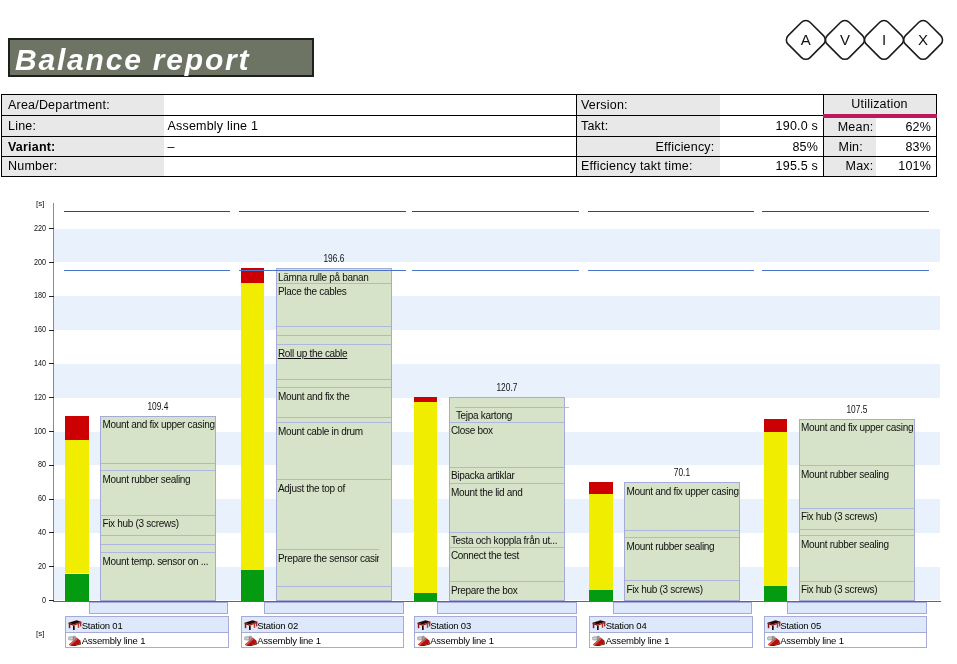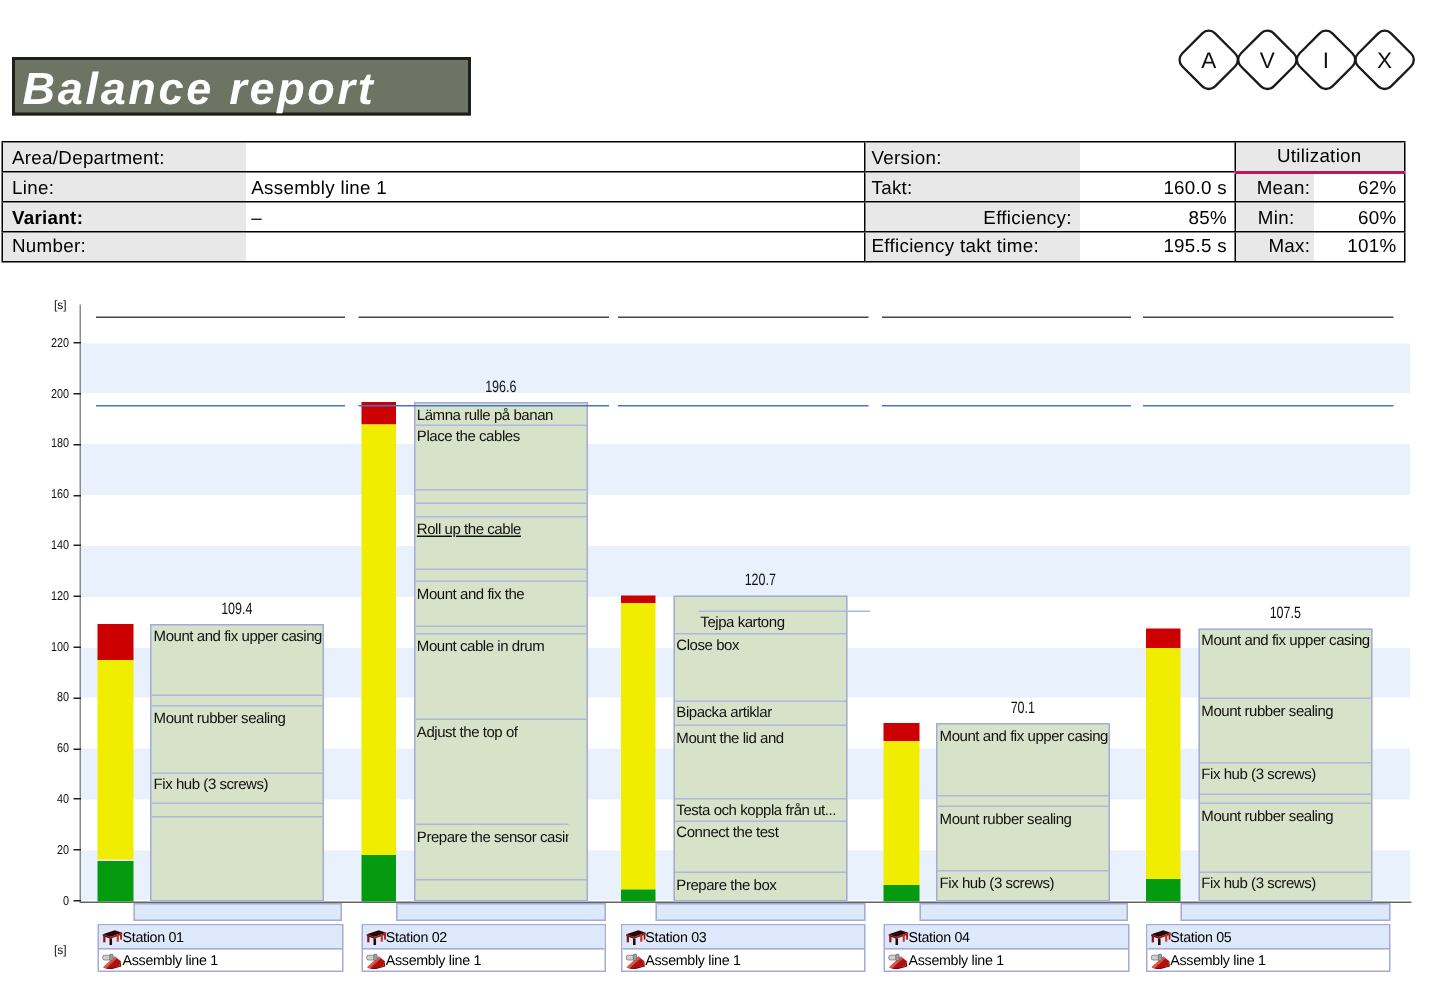--- a/index.html
+++ b/index.html
@@ -34,37 +34,37 @@
       <col style="width:104px">
       <col style="width:52px">
       <col style="width:61px">
     </colgroup>
 <tbody>
       <tr>
         <td style="border-top:1px solid #000;border-bottom:1px solid #000;height:18.7px;overflow:hidden;white-space:nowrap;background:#e8e8e8;text-align:left;padding:0 5px 0 6px;">Area/Department:</td>
         <td style="border-top:1px solid #000;border-bottom:1px solid #000;height:18.7px;overflow:hidden;white-space:nowrap;text-align:left;padding:0 5px 0 6px;"></td>
         <td style="border-top:1px solid #000;border-bottom:1px solid #000;height:18.7px;overflow:hidden;white-space:nowrap;background:#e8e8e8;text-align:left;border-left:1px solid #000;padding:0 5px 0 4px;">Version:</td>
         <td style="border-top:1px solid #000;border-bottom:1px solid #000;height:18.7px;overflow:hidden;white-space:nowrap;text-align:left;padding:0 5px 0 6px;"></td>
-        <td colspan="2" style="border-top:1px solid #000;border-bottom:2px solid #be185d;height:18.7px;overflow:hidden;white-space:nowrap;background:#e8e8e8;text-align:center;border-left:1px solid #000;padding:0 5px 0 4px;">Utilization</td>
+        <td colspan="2" style="border-top:1px solid #000;border-bottom:4px solid #be185d;height:18.7px;overflow:hidden;white-space:nowrap;background:#e8e8e8;text-align:center;border-left:1px solid #000;padding:0 5px 0 4px;">Utilization</td>
       </tr>
 <tr>
         <td style="border-top:1px solid #000;border-bottom:1px solid #000;height:18.7px;overflow:hidden;white-space:nowrap;background:#e8e8e8;text-align:left;padding:0 5px 0 6px;">Line:</td>
         <td style="border-top:1px solid #000;border-bottom:1px solid #000;height:18.7px;overflow:hidden;white-space:nowrap;text-align:left;padding:0 5px 0 4px;">Assembly line 1</td>
         <td style="border-top:1px solid #000;border-bottom:1px solid #000;height:18.7px;overflow:hidden;white-space:nowrap;background:#e8e8e8;text-align:left;border-left:1px solid #000;padding:0 5px 0 4px;">Takt:</td>
-        <td style="border-top:1px solid #000;border-bottom:1px solid #000;height:18.7px;overflow:hidden;white-space:nowrap;text-align:right;padding:0 5px 0 6px;">160.0 s</td>
+        <td style="border-top:1px solid #000;border-bottom:1px solid #000;height:18.7px;overflow:hidden;white-space:nowrap;text-align:right;padding:0 5px 0 6px;">190.0 s</td>
         <td style="border-top:1px solid #000;border-bottom:1px solid #000;height:18.7px;overflow:hidden;white-space:nowrap;background:#e8e8e8;text-align:right;border-left:1px solid #000;padding:0 2px 0 4px;">Mean:</td>
         <td style="border-top:1px solid #000;border-bottom:1px solid #000;height:18.7px;overflow:hidden;white-space:nowrap;text-align:right;padding:0 5px 0 6px;">62%</td>
       </tr>
 <tr>
         <td style="border-top:1px solid #000;border-bottom:1px solid #000;height:18.7px;overflow:hidden;white-space:nowrap;background:#e8e8e8;font-weight:bold;text-align:left;padding:0 5px 0 6px;">Variant:</td>
         <td style="border-top:1px solid #000;border-bottom:1px solid #000;height:18.7px;overflow:hidden;white-space:nowrap;text-align:left;padding:0 5px 0 4px;">–</td>
         <td style="border-top:1px solid #000;border-bottom:1px solid #000;height:18.7px;overflow:hidden;white-space:nowrap;background:#e8e8e8;text-align:right;border-left:1px solid #000;padding:0 5px 0 4px;">Efficiency:</td>
         <td style="border-top:1px solid #000;border-bottom:1px solid #000;height:18.7px;overflow:hidden;white-space:nowrap;text-align:right;padding:0 5px 0 6px;">85%</td>
         <td style="border-top:1px solid #000;border-bottom:1px solid #000;height:18.7px;overflow:hidden;white-space:nowrap;background:#e8e8e8;text-align:center;border-left:1px solid #000;padding:0 2px 0 4px;">Min:</td>
-        <td style="border-top:1px solid #000;border-bottom:1px solid #000;height:18.7px;overflow:hidden;white-space:nowrap;text-align:right;padding:0 5px 0 6px;">60%</td>
+        <td style="border-top:1px solid #000;border-bottom:1px solid #000;height:18.7px;overflow:hidden;white-space:nowrap;text-align:right;padding:0 5px 0 6px;">83%</td>
       </tr>
 <tr>
         <td style="border-top:1px solid #000;border-bottom:1px solid #000;height:18.7px;overflow:hidden;white-space:nowrap;background:#e8e8e8;text-align:left;padding:0 5px 0 6px;">Number:</td>
         <td style="border-top:1px solid #000;border-bottom:1px solid #000;height:18.7px;overflow:hidden;white-space:nowrap;text-align:left;padding:0 5px 0 6px;"></td>
         <td style="border-top:1px solid #000;border-bottom:1px solid #000;height:18.7px;overflow:hidden;white-space:nowrap;background:#e8e8e8;text-align:left;border-left:1px solid #000;padding:0 5px 0 4px;">Efficiency takt time:</td>
         <td style="border-top:1px solid #000;border-bottom:1px solid #000;height:18.7px;overflow:hidden;white-space:nowrap;text-align:right;padding:0 5px 0 6px;">195.5 s</td>
         <td style="border-top:1px solid #000;border-bottom:1px solid #000;height:18.7px;overflow:hidden;white-space:nowrap;background:#e8e8e8;text-align:right;border-left:1px solid #000;padding:0 2px 0 4px;">Max:</td>
         <td style="border-top:1px solid #000;border-bottom:1px solid #000;height:18.7px;overflow:hidden;white-space:nowrap;text-align:right;padding:0 5px 0 6px;">101%</td>
       </tr>
 </tbody>
@@ -103,20 +103,21 @@
 <div class="abs" style="left:36px;top:199px;font-size:8px;color:#111;">[s]</div>
 <div class="abs" style="left:36px;top:629px;font-size:8px;color:#111;">[s]</div>
 <div class="abs" style="left:53px;top:600.8px;width:887.5px;height:1.5px;background:#666;"></div>
 <div class="abs" style="left:100.4px;top:415.6px;width:115.8px;height:185.4px;background:#d6e3c8;border:1px solid #a4abd6;box-sizing:border-box;">
     <div class="abs tasktext" style="left:0;top:0.0px;width:113.8px;height:46.7px;box-sizing:border-box;">Mount and fix upper casing</div>
     <div class="abs tasktext" style="left:0;top:46.7px;width:113.8px;height:6.8px;border-top:1px solid #aeb7de;box-sizing:border-box;"></div>
     <div class="abs tasktext" style="left:0;top:53.5px;width:113.8px;height:44.8px;border-top:1px solid #aeb7de;box-sizing:border-box;">Mount rubber sealing</div>
     <div class="abs tasktext" style="left:0;top:98.3px;width:113.8px;height:20.1px;border-top:1px solid #aeb7de;box-sizing:border-box;">Fix hub (3 screws)</div>
     <div class="abs tasktext" style="left:0;top:118.4px;width:113.8px;height:8.6px;border-top:1px solid #aeb7de;box-sizing:border-box;"></div>
     <div class="abs tasktext" style="left:0;top:127.0px;width:113.8px;height:8.4px;border-top:1px solid #aeb7de;box-sizing:border-box;"></div>
+    <div class="abs tasktext" style="left:0;top:135.4px;width:113.8px;height:50.0px;border-top:1px solid #aeb7de;box-sizing:border-box;">Mount temp. sensor on ...</div>
   </div>
 <div class="abs" style="left:80.4px;top:400.6px;width:155.8px;text-align:center;font-size:11px;color:#111;transform:scaleX(0.76);line-height:11px;">109.4</div>
 <div class="abs" style="left:65.0px;top:415.6px;width:23.6px;height:24.8px;background:#cc0001;"></div>
 <div class="abs" style="left:65.0px;top:440.4px;width:23.6px;height:133.1px;background:#f1ed00;"></div>
 <div class="abs" style="left:65.0px;top:573.5px;width:23.6px;height:27.5px;background:#059b10;"></div>
 <div class="abs" style="left:63.5px;top:210.8px;width:166.5px;height:1.7px;background:#474747;"></div>
 <div class="abs" style="left:63.5px;top:269.6px;width:166.5px;height:1.7px;background:#4a73c9;"></div>
 <div class="abs" style="left:88.6px;top:602.3px;width:139.9px;height:12px;background:#dde8fa;border:1px solid #a4abd6;box-sizing:border-box;"></div>
 <div class="abs" style="left:65.0px;top:615.5px;width:163.5px;height:32px;border:1px solid #a4abd6;box-sizing:border-box;background:#fff;">
     <div style="height:16px;background:#dde8fa;border-bottom:1px solid #a4abd6;box-sizing:border-box;position:relative;">
@@ -182,21 +183,21 @@
         <polygon points="0.8,9.8 8.6,2.6 10,3.8 2.4,10.8" fill="#e0564a"></polygon>
         <polygon points="2.4,10.8 11.6,9 12.6,5.8 12.9,9.4 5.4,11.4" fill="#6e0a08"></polygon>
         <rect x="0.4" y="1.8" width="5.6" height="3.2" rx="1.4" fill="#cfcfcf" stroke="#707070" stroke-width="0.5"></rect>
         <rect x="5.2" y="1.2" width="2.2" height="4.2" rx="0.5" fill="#9e9e9e" stroke="#666" stroke-width="0.5"></rect>
       </svg>
       <span style="position:absolute;left:15.7px;top:2.5px;font-size:9.5px;letter-spacing:-0.2px;color:#000;">Assembly line 1</span>
     </div>
   </div>
 <div class="abs" style="left:448.9px;top:396.5px;width:115.8px;height:204.5px;background:#d6e3c8;border:1px solid #a4abd6;box-sizing:border-box;">
     <div class="abs tasktext" style="left:0;top:0.0px;width:113.8px;height:9.4px;box-sizing:border-box;"></div>
-    <div class="abs tasktext" style="left:16px;top:9.4px;width:113.8px;height:14.9px;border-top:1px solid #aeb7de;box-sizing:border-box;">Tejpa kartong</div>
+    <div class="abs tasktext" style="left:5px;top:9.4px;width:113.8px;height:14.9px;border-top:1px solid #aeb7de;box-sizing:border-box;">Tejpa kartong</div>
     <div class="abs tasktext" style="left:0;top:24.3px;width:113.8px;height:44.8px;border-top:1px solid #aeb7de;box-sizing:border-box;">Close box</div>
     <div class="abs tasktext" style="left:0;top:69.1px;width:113.8px;height:16.6px;border-top:1px solid #aeb7de;box-sizing:border-box;">Bipacka artiklar</div>
     <div class="abs tasktext" style="left:0;top:85.7px;width:113.8px;height:23.9px;border-top:1px solid #aeb7de;box-sizing:border-box;">Mount the lid and</div>
     <div class="abs tasktext" style="left:0;top:134.4px;width:113.8px;height:14.9px;border-top:1px solid #aeb7de;box-sizing:border-box;">Testa och koppla från ut...</div>
     <div class="abs tasktext" style="left:0;top:149.3px;width:113.8px;height:34.2px;border-top:1px solid #aeb7de;box-sizing:border-box;">Connect the test</div>
     <div class="abs tasktext" style="left:0;top:183.5px;width:113.8px;height:21.0px;border-top:1px solid #aeb7de;box-sizing:border-box;">Prepare the box</div>
   </div>
 <div class="abs" style="left:428.9px;top:381.5px;width:155.8px;text-align:center;font-size:11px;color:#111;transform:scaleX(0.76);line-height:11px;">120.7</div>
 <div class="abs" style="left:413.5px;top:396.5px;width:23.6px;height:5.8px;background:#cc0001;"></div>
 <div class="abs" style="left:413.5px;top:402.3px;width:23.6px;height:190.6px;background:#f1ed00;"></div>

